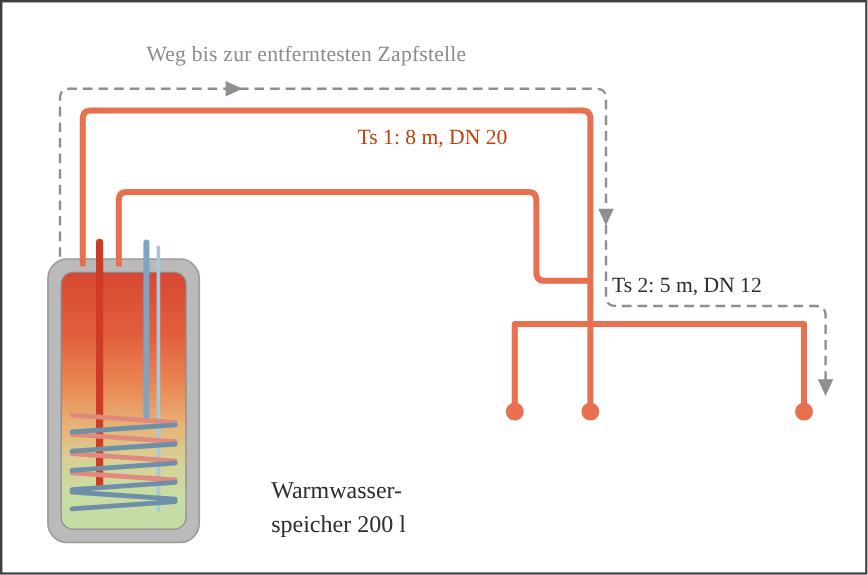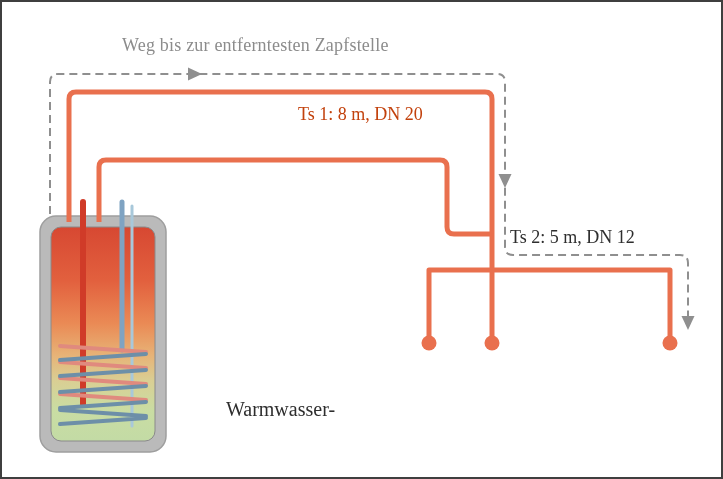--- a/index.html
+++ b/index.html
@@ -74,15 +74,16 @@
   </svg>
 
   <div class="label label-path" style="color: rgb(140, 140, 140);">Weg bis zur entferntesten Zapfstelle</div>
 
   <div class="label label-seg1" style="color: #c2410c;">Ts 1: 8 m, DN 20</div>
 
   <div class="label label-seg2" style="color: rgb(46, 46, 46);">Ts 2: 5 m, DN 12</div>
 
   <div class="label label-tank" style="color: rgb(46, 46, 46);">
     <div>Warmwasser-</div>
+    <div>speicher 200 l</div>
   </div>
 
 </div>
 
 </body></html>

